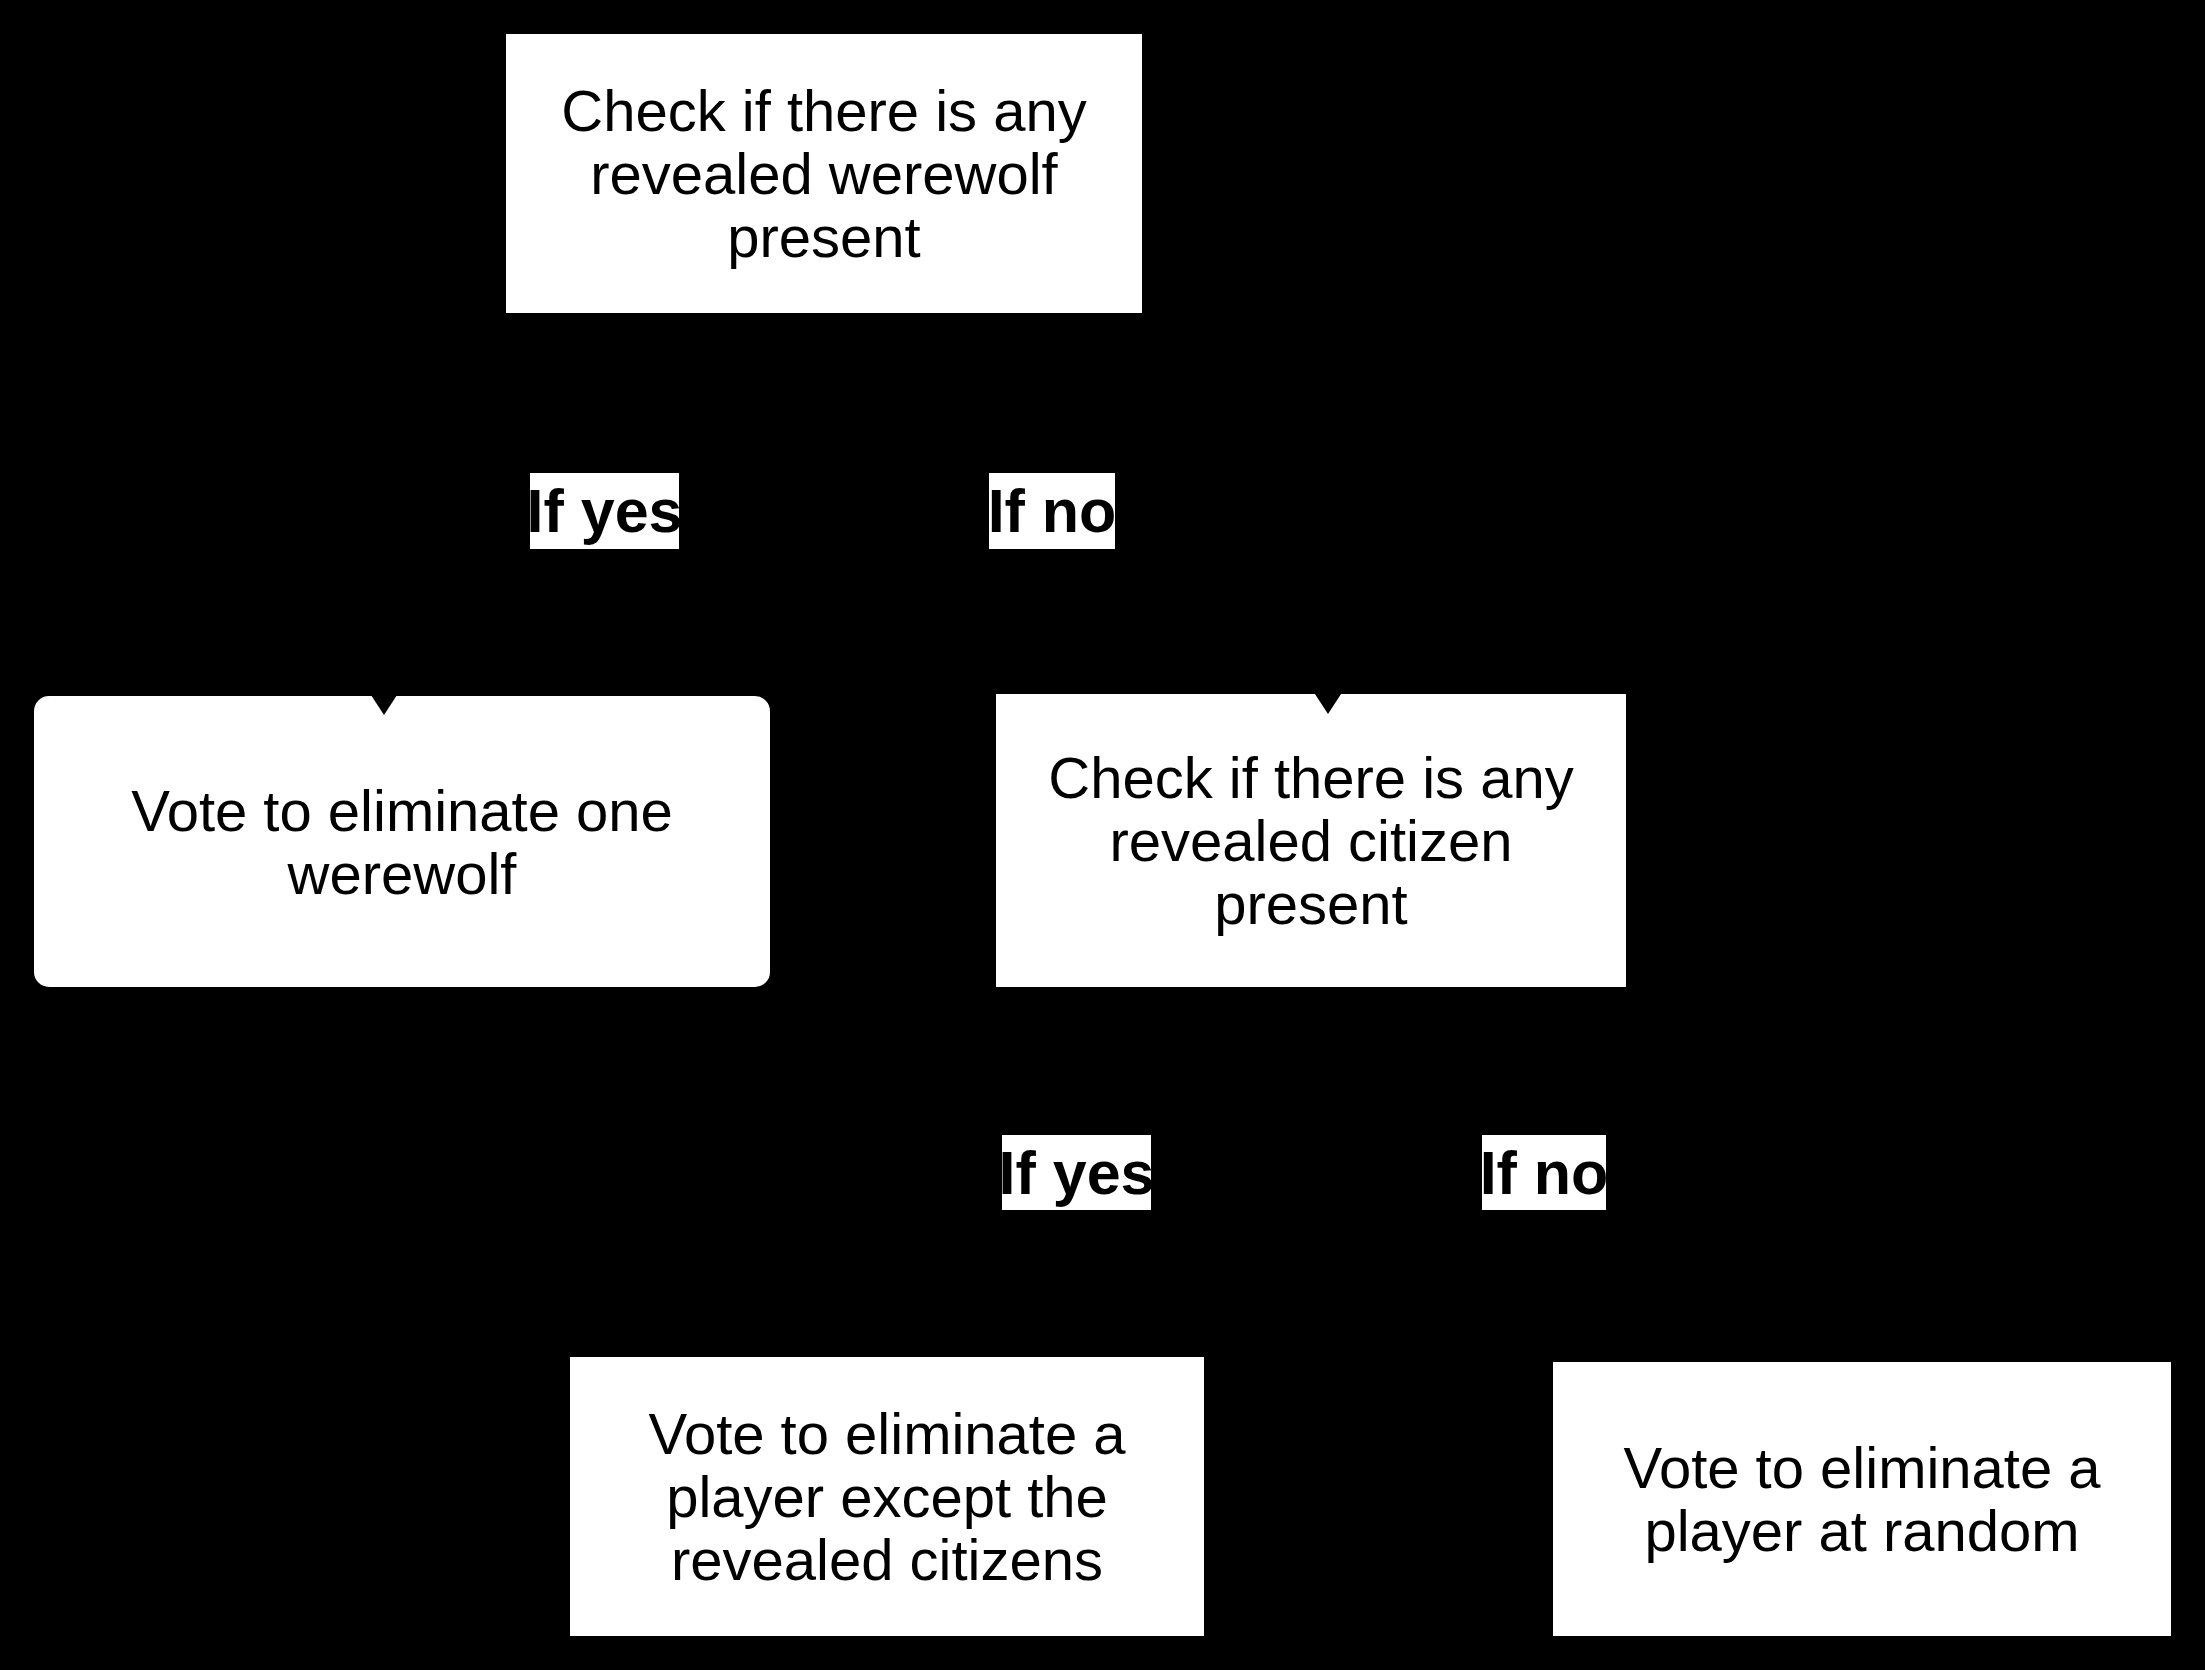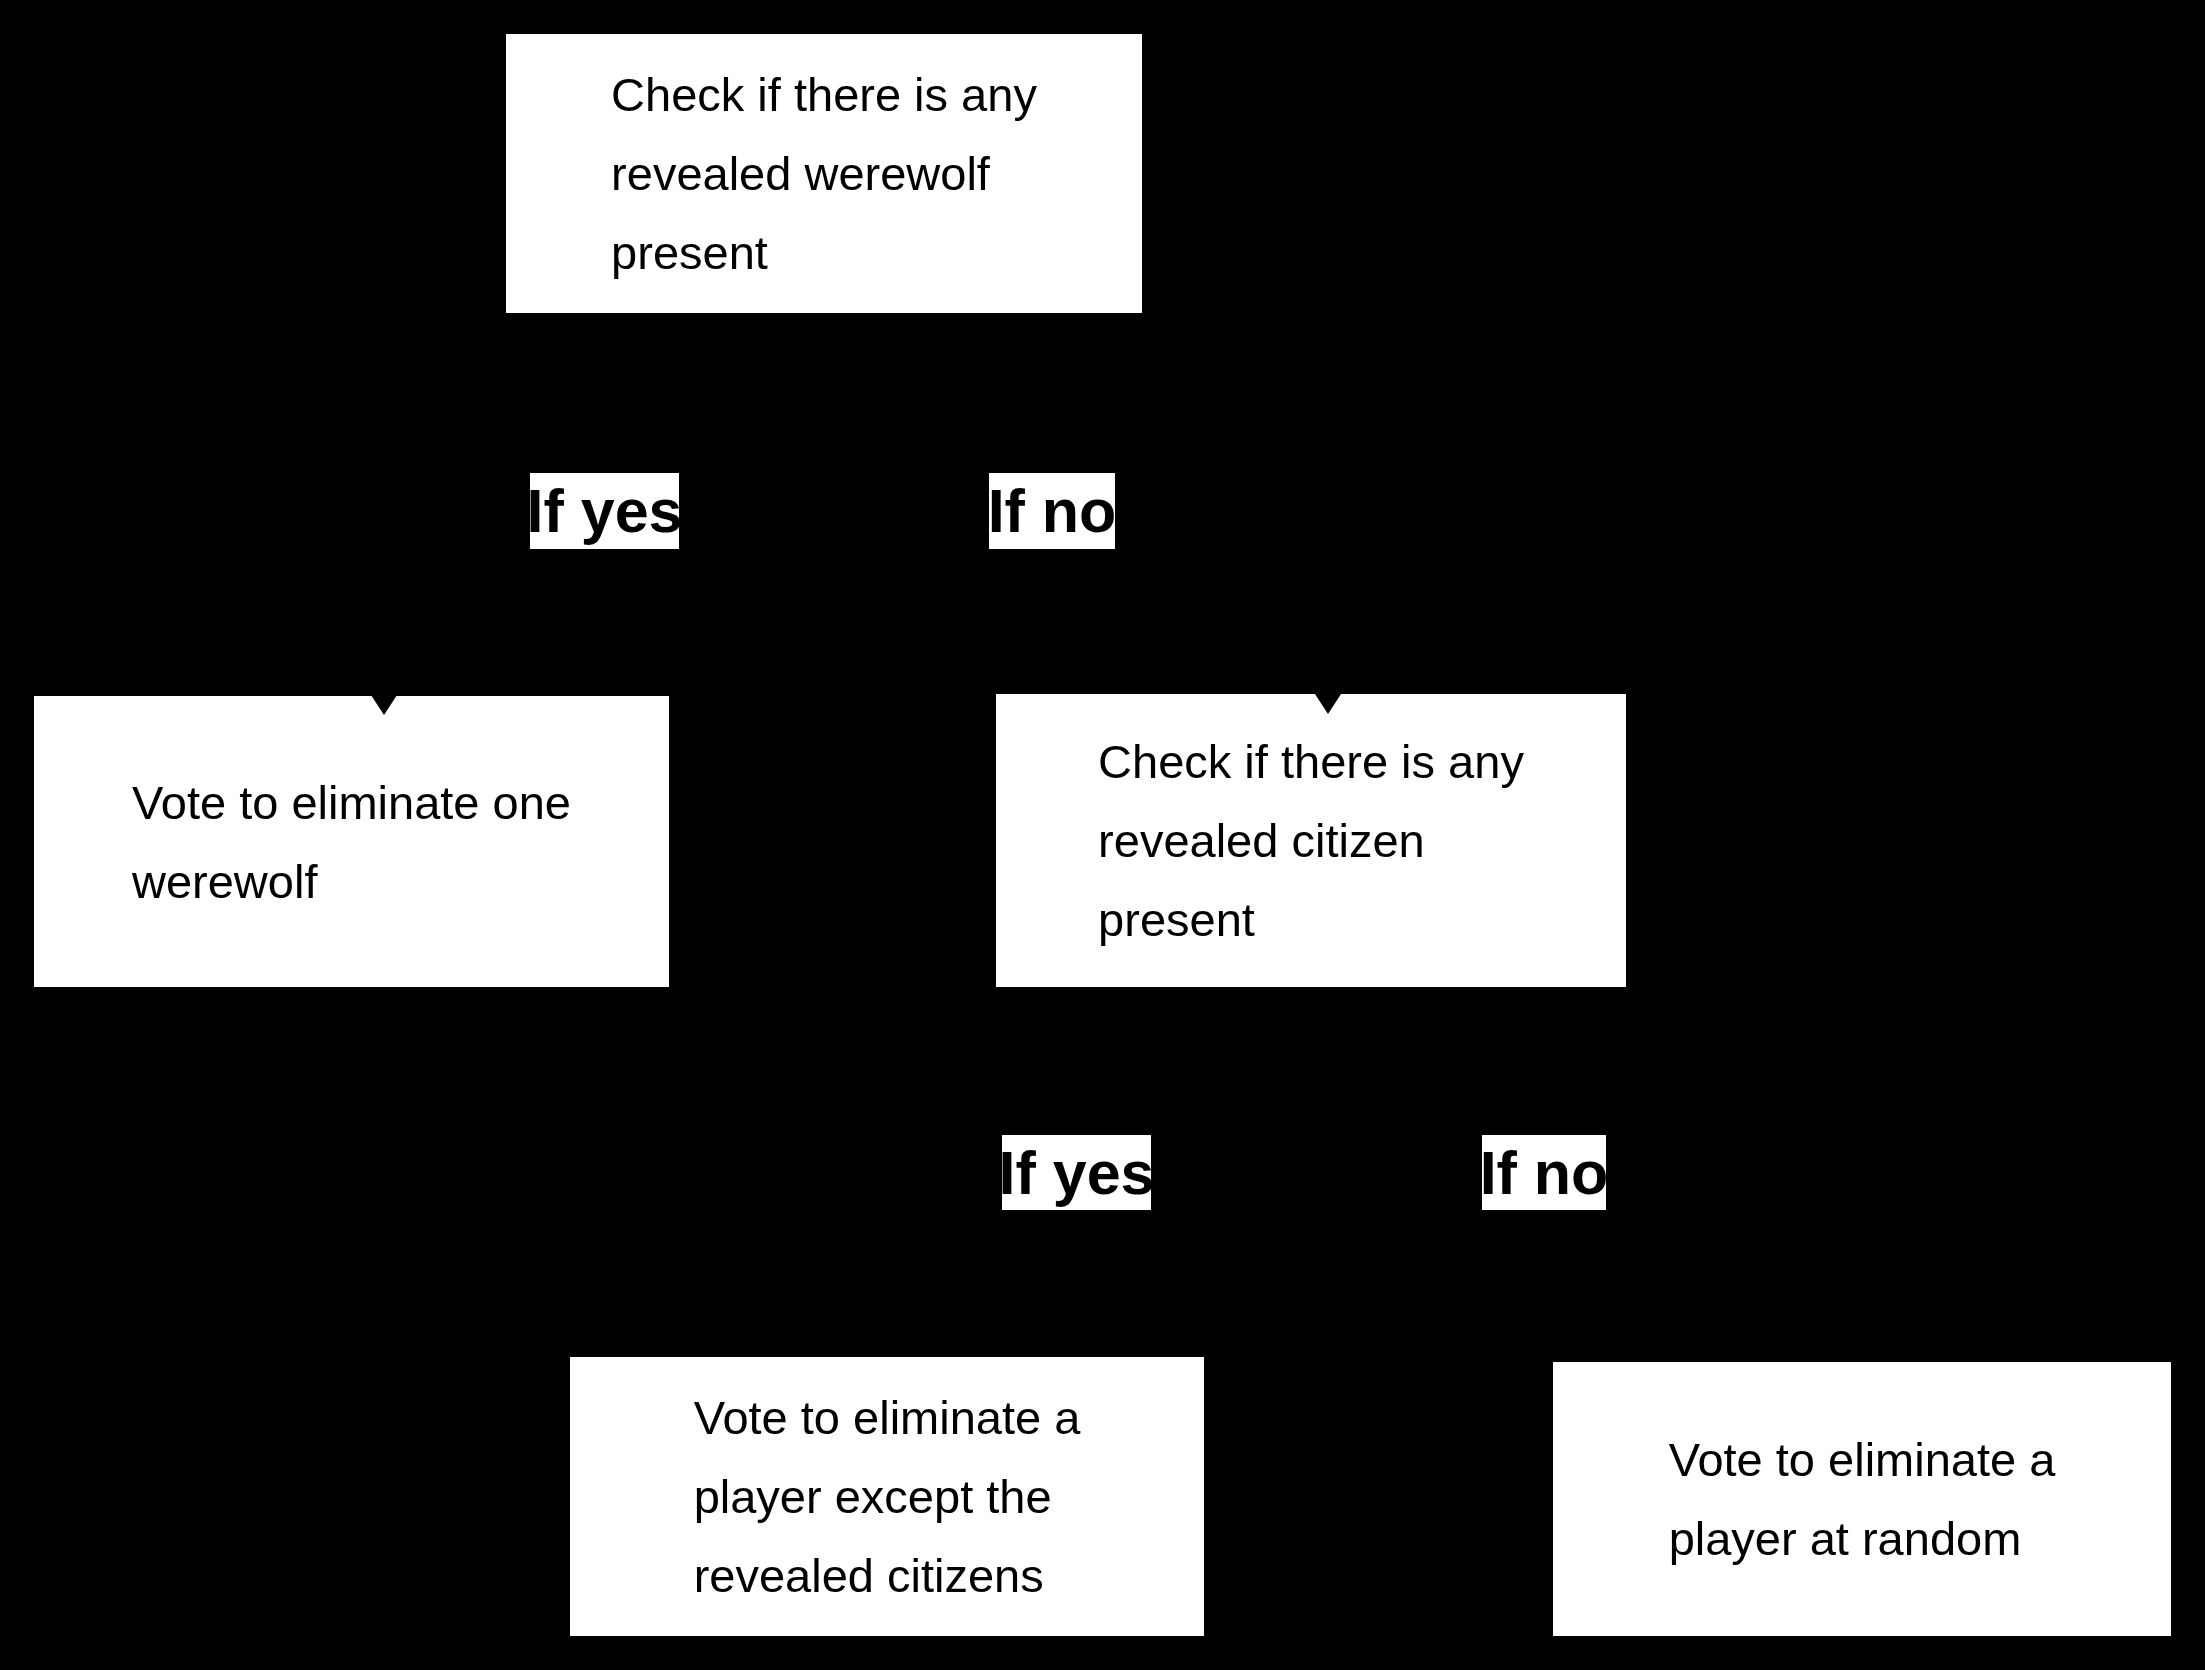--- a/index.html
+++ b/index.html
@@ -21,23 +21,23 @@
   }
   .node {
     position: absolute;
     background: #ffffff;
     color: #000000;
     display: flex;
     align-items: center;
     justify-content: center;
   }
   .node .node-text {
-    font-size: 47px;
-    line-height: 79px;
-    text-align: left;
+    font-size: 58px;
+    line-height: 63px;
+    text-align: center;
     white-space: pre-line;
   }
   .edge-label {
     position: absolute;
     background: #ffffff;
     color: #000000;
     display: flex;
     align-items: center;
     justify-content: center;
     font-size: 61px;
@@ -50,21 +50,21 @@
     position: absolute;
     width: 0;
     height: 0;
     border-left: 15px solid transparent;
     border-right: 15px solid transparent;
     border-top: 23.6px solid #000000;
     z-index: 3;
   }
   
   #node-check-werewolf   { left: 506px;  top: 34px;   width: 636px; height: 279px; }
-  #node-vote-one-werewolf{ left: 34px;   top: 696px;  width: 635px; height: 291px; }
+  #node-vote-one-werewolf{ left: 34px;   top: 696px;  width: 736px; height: 291px; border-radius: 15px; }
   #node-check-citizen    { left: 996px; top: 694px;  width: 630px; height: 293px; }
   #node-vote-except      { left: 570px;  top: 1357px; width: 634px; height: 279px; }
   #node-vote-random      { left: 1553px; top: 1362px; width: 618px; height: 274px; }
   
   #label-werewolf-yes { left: 530px;  top: 473px;  width: 149px; height: 76px; }
   #label-werewolf-no  { left: 989px; top: 473px;  width: 126px; height: 76px; }
   #label-citizen-yes  { left: 1002px; top: 1135px; width: 149px; height: 75px; }
   #label-citizen-no   { left: 1482px; top: 1135px; width: 124px; height: 75px; }
   
   #arrowhead-into-vote-one-werewolf { left: 369px;  top: 692px; }

